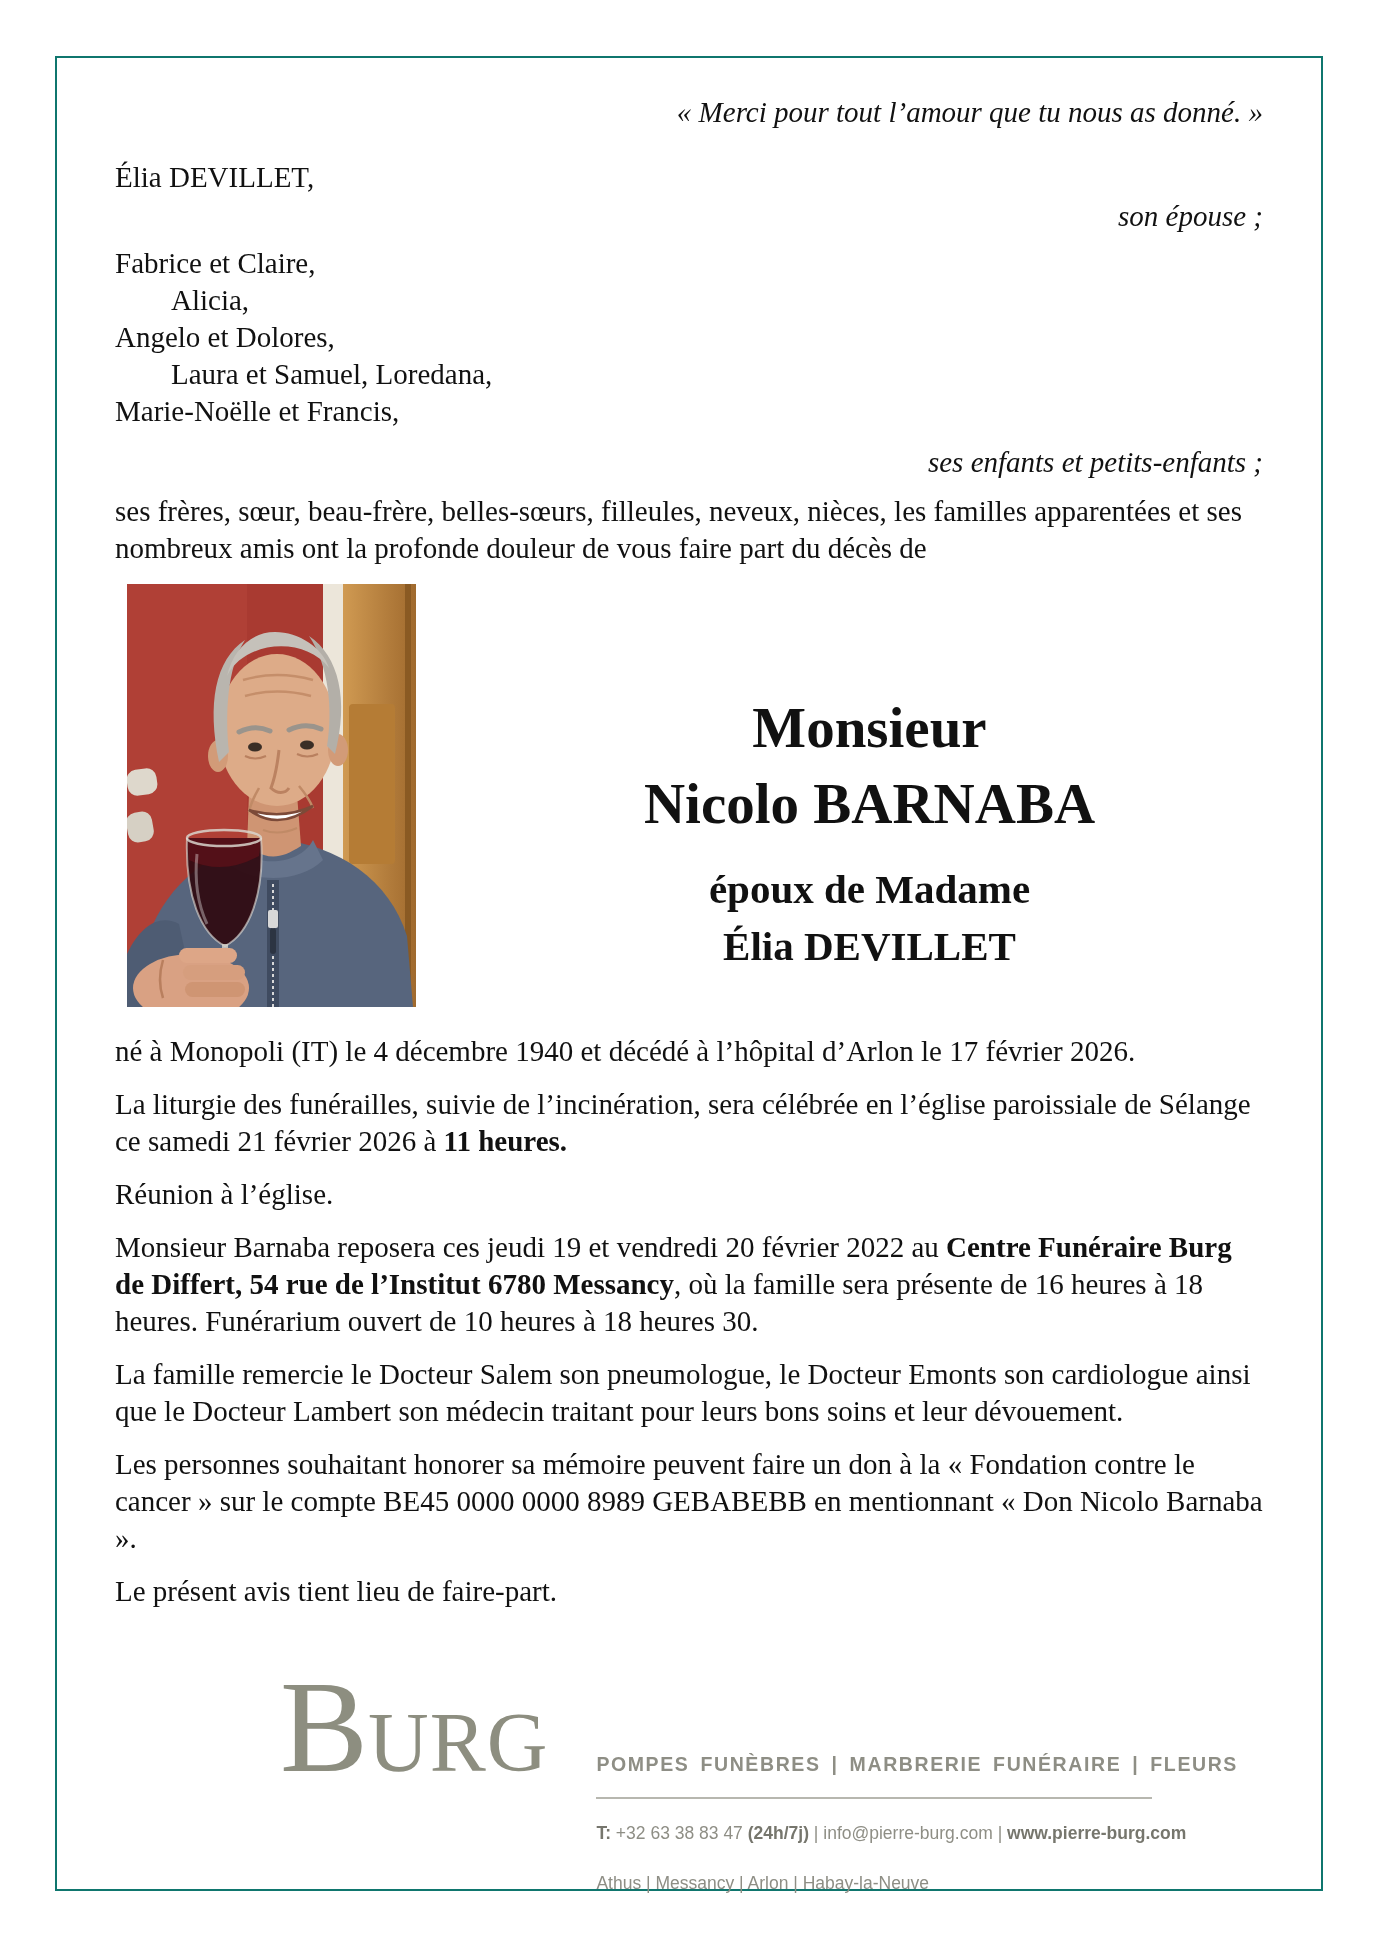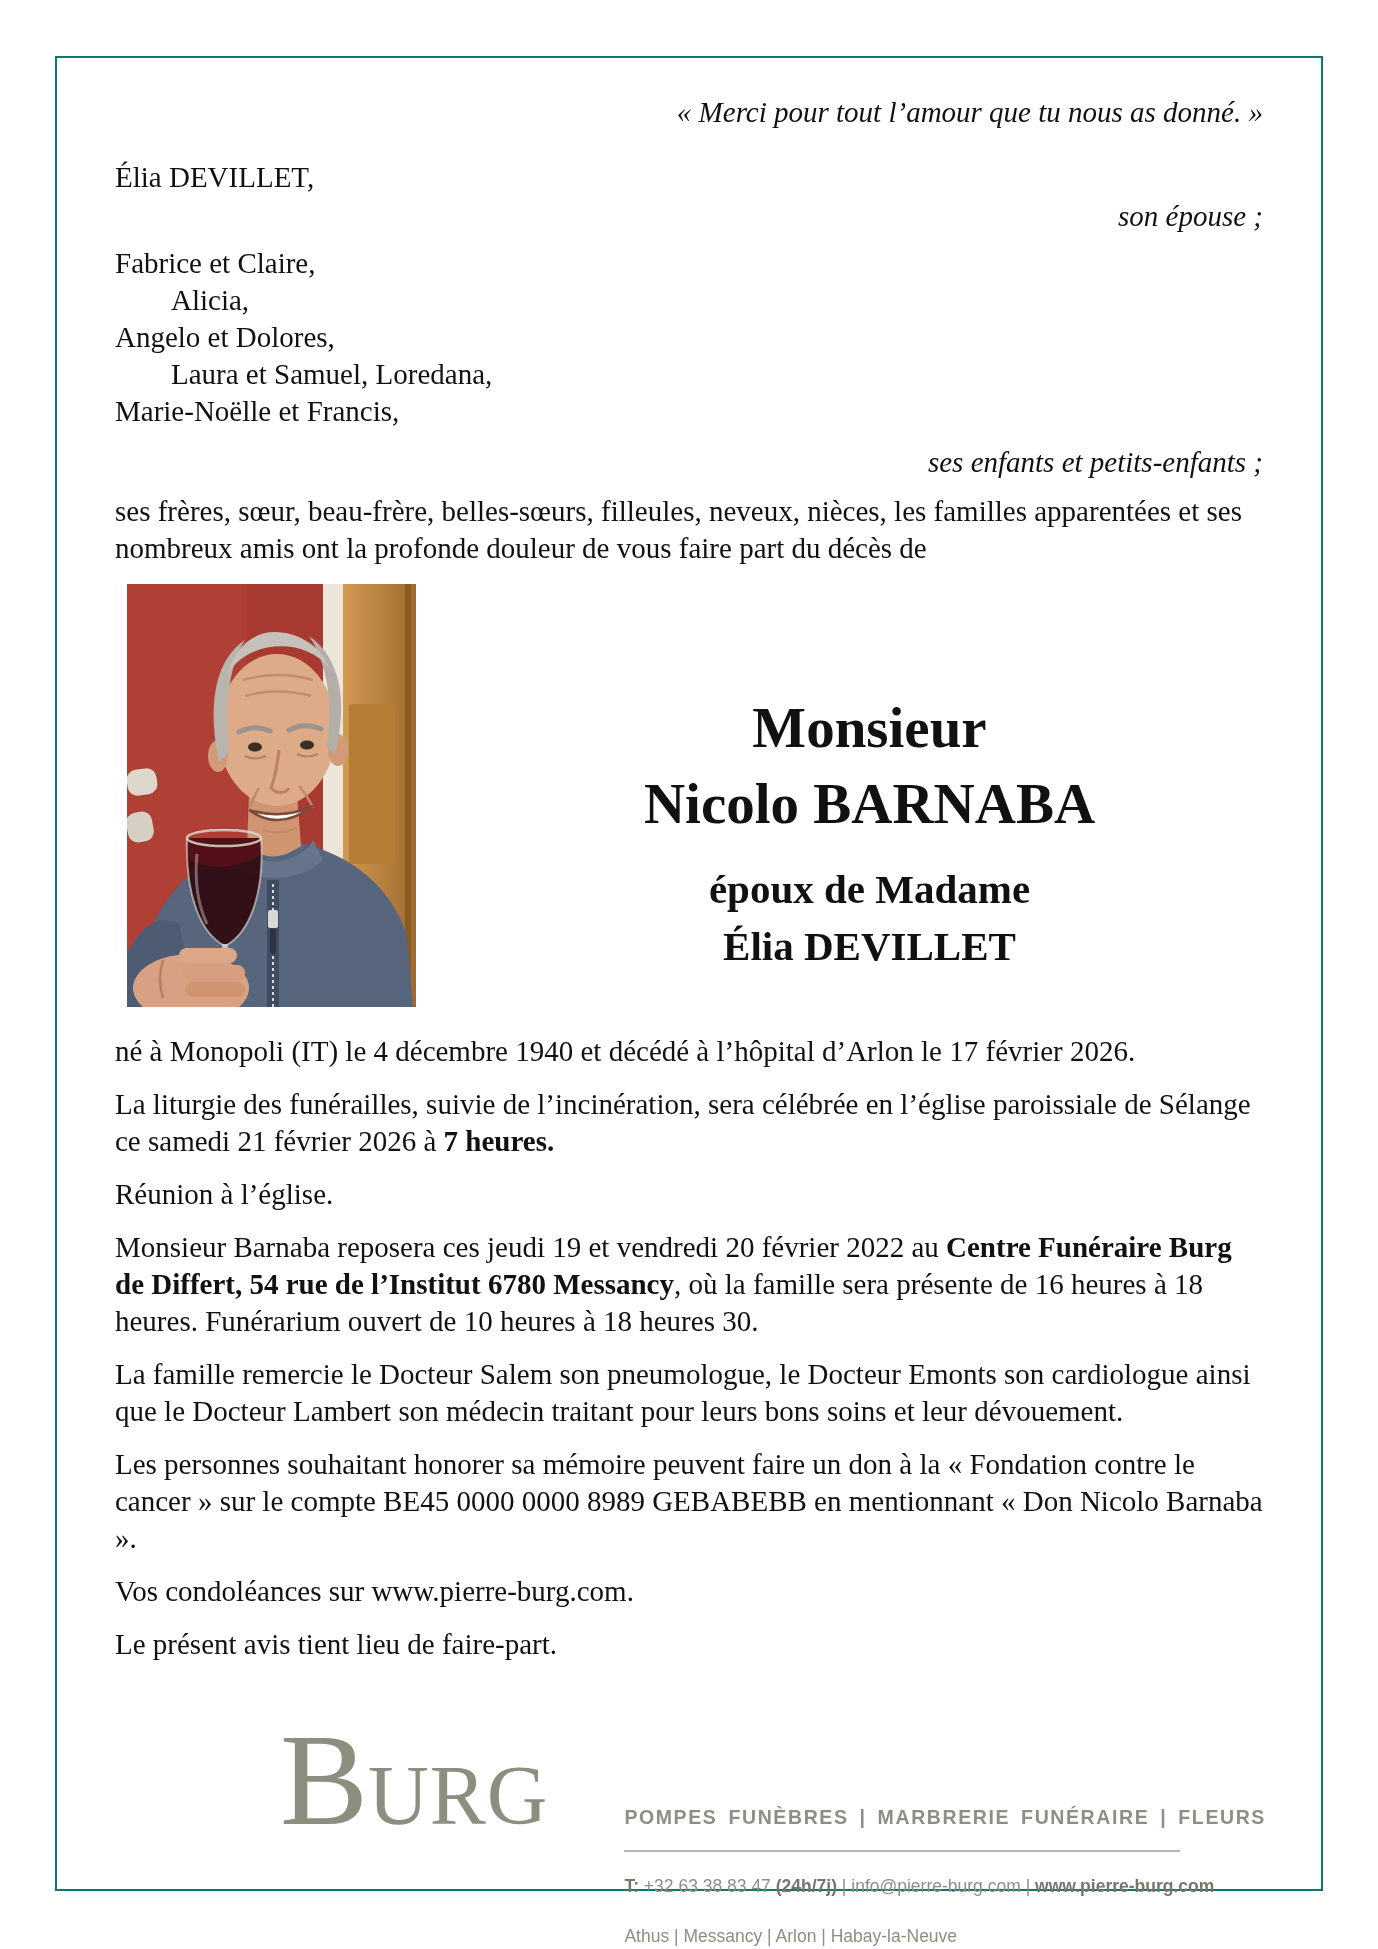--- a/index.html
+++ b/index.html
@@ -63,21 +63,21 @@
   .title-relation{font-size:41px;line-height:58px;margin-top:16px;}
   .title-spouse{font-size:41px;line-height:56px;}
   .paragraphs{margin-top:26px;}
   .para{margin:0 0 16px 0;}
   .para b{font-weight:bold;}
   .footer{
     display:flex;
     align-items:baseline;
     margin-top:64px;
     margin-left:165px;
-    gap:76px;
+    gap:48px;
     font-family:"Liberation Sans", sans-serif;
   }
   .logo{
     color:#8d8e80;
     font-family:"Liberation Serif", serif;
     white-space:nowrap;
     flex:0 0 auto;
   }
   .logo .logo-b{font-size:132px;line-height:0.8;}
   .logo .logo-urg{font-size:84px;line-height:0.8;letter-spacing:1px;}
@@ -206,26 +206,25 @@
         <div class="titles">
           <div class="title-monsieur">Monsieur</div>
           <div class="title-name">Nicolo BARNABA</div>
           <div class="title-relation">époux de Madame</div>
           <div class="title-spouse">Élia DEVILLET</div>
         </div>
       </div>
 
       <div class="paragraphs">
           <p class="para"><span>né à Monopoli (IT) le 4 décembre 1940 et décédé à l’hôpital d’Arlon le 17 février 2026.</span></p>
-          <p class="para"><span>La liturgie des funérailles, suivie de l’incinération, sera célébrée en l’église paroissiale de Sélange ce samedi 21 février 2026 à </span><b>7 heures.</b></p>
+          <p class="para"><span>La liturgie des funérailles, suivie de l’incinération, sera célébrée en l’église paroissiale de Sélange ce samedi 21 février 2026 à </span><b>11 heures.</b></p>
           <p class="para"><span>Réunion à l’église.</span></p>
           <p class="para"><span>Monsieur Barnaba reposera ces jeudi 19 et vendredi 20 février 2022 au </span><b>Centre Funéraire Burg de Differt, 54 rue de l’Institut 6780 Messancy</b><span>, où la famille sera présente de 16 heures à 18 heures. Funérarium ouvert de 10 heures à 18 heures 30.</span></p>
           <p class="para"><span>La famille remercie le Docteur Salem son pneumologue, le Docteur Emonts son cardiologue ainsi que le Docteur Lambert son médecin traitant pour leurs bons soins et leur dévouement.</span></p>
           <p class="para"><span>Les personnes souhaitant honorer sa mémoire peuvent faire un don à la « Fondation contre le cancer » sur le compte BE45 0000 0000 8989 GEBABEBB en mentionnant « Don Nicolo Barnaba ».</span></p>
-          <p class="para"><span>Vos condoléances sur www.pierre-burg.com.</span></p>
           <p class="para"><span>Le présent avis tient lieu de faire-part.</span></p>
         </div>
 
       <div class="footer">
         <div class="logo"><span class="logo-b">B</span><span class="logo-urg">URG</span></div>
         <div class="footer-text">
           <div class="services">POMPES FUNÈBRES | MARBRERIE FUNÉRAIRE | FLEURS</div>
           <hr class="footer-rule">
           <div class="contact"><b>T: </b><span>+32 63 38 83 47 </span><b>(24h/7j)</b><span> | info@pierre-burg.com | </span><b>www.pierre-burg.com</b></div>
           <div class="locations">Athus | Messancy | Arlon | Habay-la-Neuve</div>

